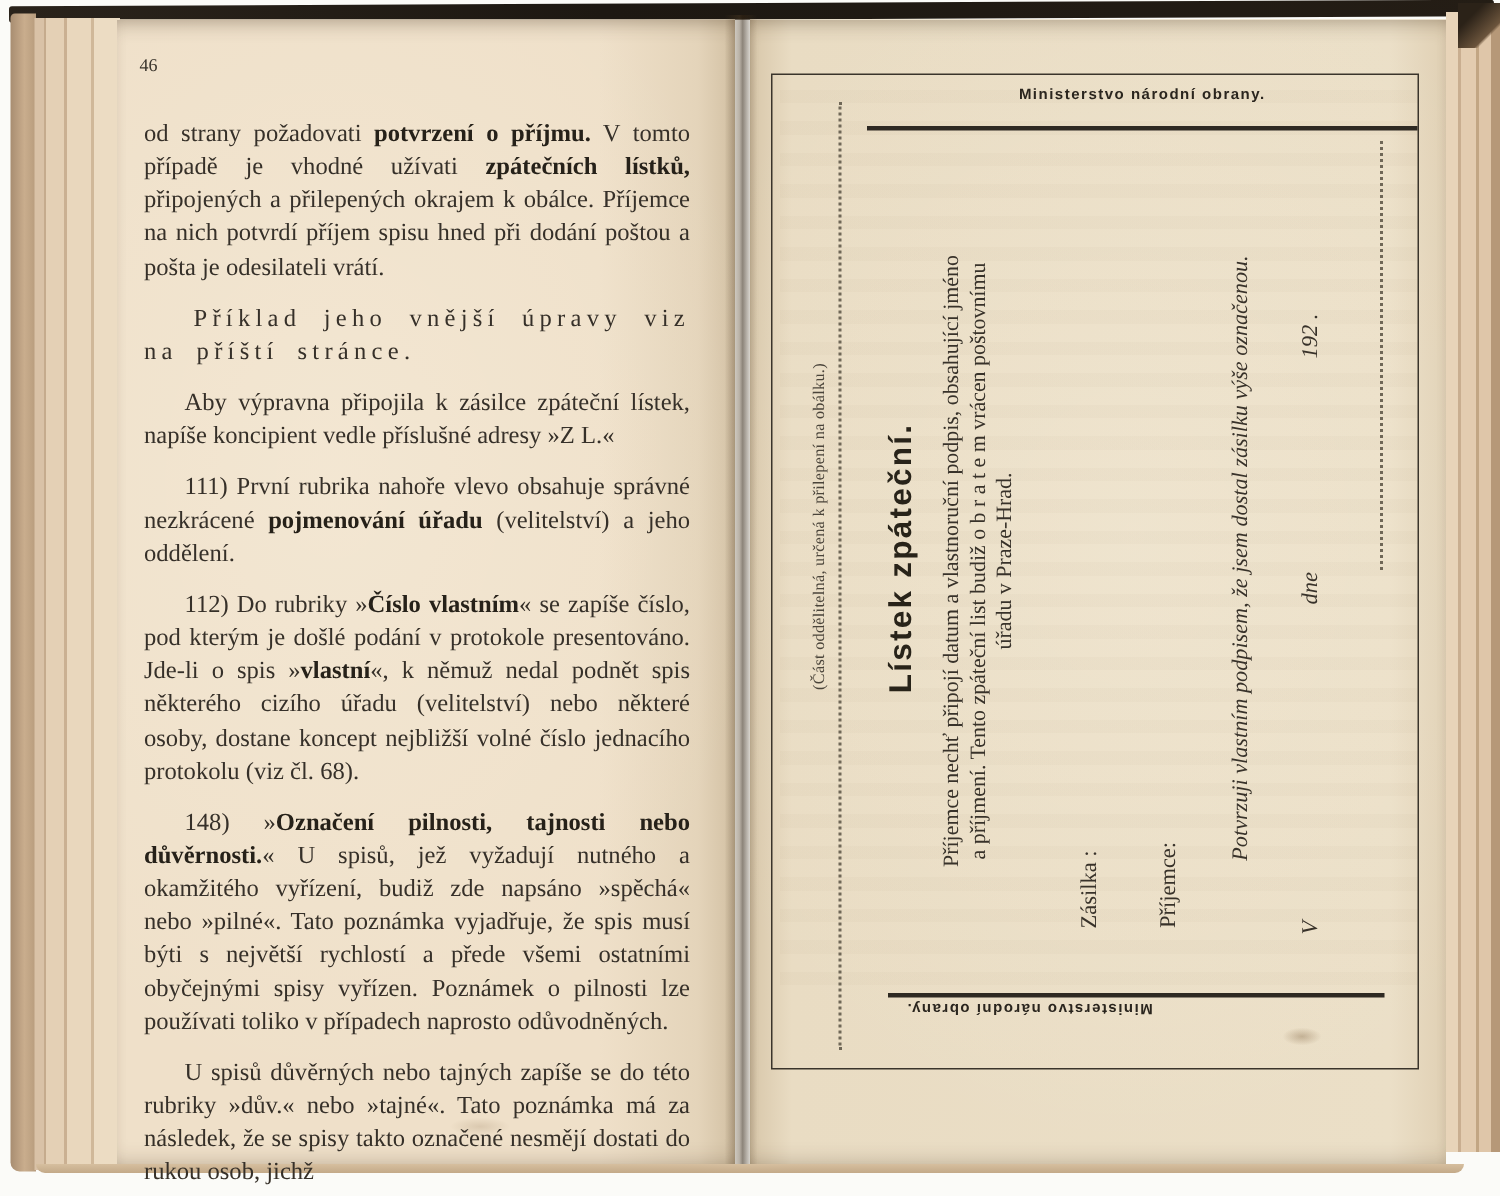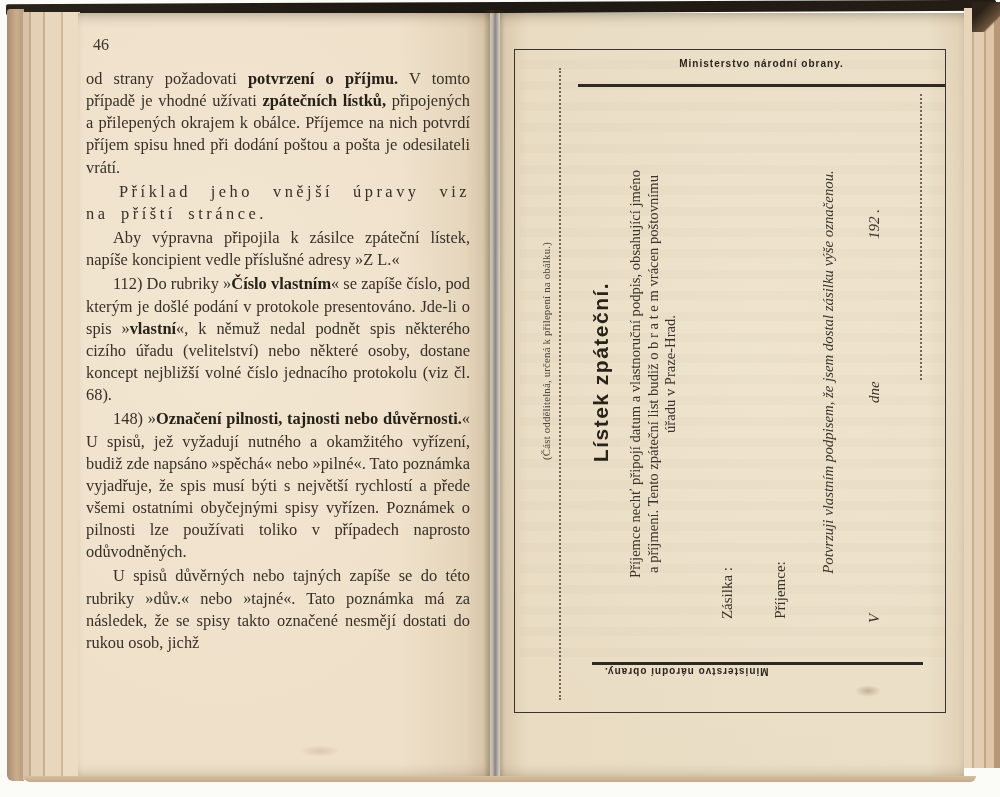--- a/index.html
+++ b/index.html
@@ -20,23 +20,23 @@
       box-shadow:inset 0 10px 14px -10px rgba(60,40,20,.45), inset 0 -12px 16px -12px rgba(60,40,20,.4);}
   .page-right{left:500px;width:464px;background:
       radial-gradient(120% 90% at 55% 45%, rgba(255,250,238,.22), rgba(0,0,0,0) 60%),
       linear-gradient(90deg,#d8c7aa 0%, #e9dcc3 6%, #ebdfc7 92%, #e0d0b4 100%),#eadec6;
       box-shadow:inset 0 10px 14px -10px rgba(60,40,20,.45), inset 0 -12px 16px -12px rgba(60,40,20,.4);}
   .spine{position:absolute;left:483px;top:10px;width:22px;height:770px;
       background:linear-gradient(90deg,rgba(80,60,35,0) 0%,rgba(80,60,35,.38) 45%,rgba(50,35,18,.55) 55%,rgba(80,60,35,.15) 80%,rgba(80,60,35,0) 100%);}
   .bottom-edge{position:absolute;left:24px;top:776px;width:952px;height:6px;background:linear-gradient(180deg,#d6bf9f,#c3a988);border-radius:0 0 6px 6px;}
   .smudge{position:absolute;width:26px;height:12px;border-radius:50%;background:radial-gradient(closest-side,rgba(120,90,55,.35),rgba(120,90,55,0));}
   
-  .pagenum{position:absolute;left:93px;top:36px;font-size:16px;color:#3a352c;}
+  .pagenum{position:absolute;left:93px;top:36px;font-size:12px;color:#3a352c;}
   .textblock{position:absolute;left:84px;top:66px;width:388px;font-size:16.4px;line-height:22.15px;color:#363029;text-align:justify;}
-  .textblock p{margin:2px;text-indent:27px;}
+  .textblock p{margin:12px;text-indent:27px;}
   .textblock p.noindent{text-indent:0;}
   .textblock p.spaced{letter-spacing:3.5px;word-spacing:5px;text-indent:33px;}
   .textblock b{color:#262119;}
   
   .ghost{position:absolute;left:520px;top:60px;width:425px;height:600px;opacity:.6;
       background:repeating-linear-gradient(180deg, rgba(130,105,70,.05) 0 9px, rgba(130,105,70,0) 9px 21px);}
   .form-border{position:absolute;left:514px;top:49px;width:430px;height:662px;border:1.6px solid #3a342b;}
   .rule{position:absolute;height:2.6px;background:#2e2922;}
   .dotted{position:absolute;width:0;border-left:2px dotted #6f6757;}
   .hdr{position:absolute;font-family:"Liberation Sans",sans-serif;font-weight:bold;color:#2a251e;font-size:10px;letter-spacing:1px;text-align:center;white-space:nowrap;}
@@ -66,20 +66,21 @@
   <div class="spine"></div>
   <div class="bottom-edge"></div>
   <div class="smudge" style="left:855px;top:685px;"></div>
   <div class="smudge" style="left:300px;top:745px;width:40px;opacity:.5;"></div>
 
   <div class="pagenum">46</div>
   <div class="textblock">
       <p class="noindent"><span>od strany požadovati </span><b>potvrzení o příjmu.</b><span> V tomto případě je vhodné užívati </span><b>zpátečních lístků,</b><span> připojených a přilepených okrajem k obálce. Příjemce na nich potvrdí příjem spisu hned při dodání poštou a pošta je odesilateli vrátí.</span></p>
       <p class="spaced"><span>Příklad jeho vnější úpravy viz na příští stránce.</span></p>
       <p class="indent"><span>Aby výpravna připojila k zásilce zpáteční lístek, napíše koncipient vedle příslušné adresy »Z L.«</span></p>
+      <p class="indent"><span>111) První rubrika nahoře vlevo obsahuje správné nezkrácené </span><b>pojmenování úřadu</b><span> (velitelství) a jeho oddělení.</span></p>
       <p class="indent"><span>112) Do rubriky »</span><b>Číslo vlastním</b><span>« se zapíše číslo, pod kterým je došlé podání v protokole presentováno. Jde-li o spis »</span><b>vlastní</b><span>«, k němuž nedal podnět spis některého cizího úřadu (velitelství) nebo některé osoby, dostane koncept nejbližší volné číslo jednacího protokolu (viz čl. 68).</span></p>
       <p class="indent"><span>148) »</span><b>Označení pilnosti, tajnosti nebo důvěrnosti.</b><span>« U spisů, jež vyžadují nutného a okamžitého vyřízení, budiž zde napsáno »spěchá« nebo »pilné«. Tato poznámka vyjadřuje, že spis musí býti s největší rychlostí a přede všemi ostatními obyčejnými spisy vyřízen. Poznámek o pilnosti lze používati toliko v případech naprosto odůvodněných.</span></p>
       <p class="indent"><span>U spisů důvěrných nebo tajných zapíše se do této rubriky »dův.« nebo »tajné«. Tato poznámka má za následek, že se spisy takto označené nesmějí dostati do rukou osob, jichž</span></p>
     </div>
 
   <div class="ghost"></div>
   <div class="form-border"></div>
 
   <div class="hdr" style="left:578px;top:58px;width:367px;">Ministerstvo národní obrany.</div>
   <div class="rule" style="left:578px;top:84px;width:367px;"></div>

